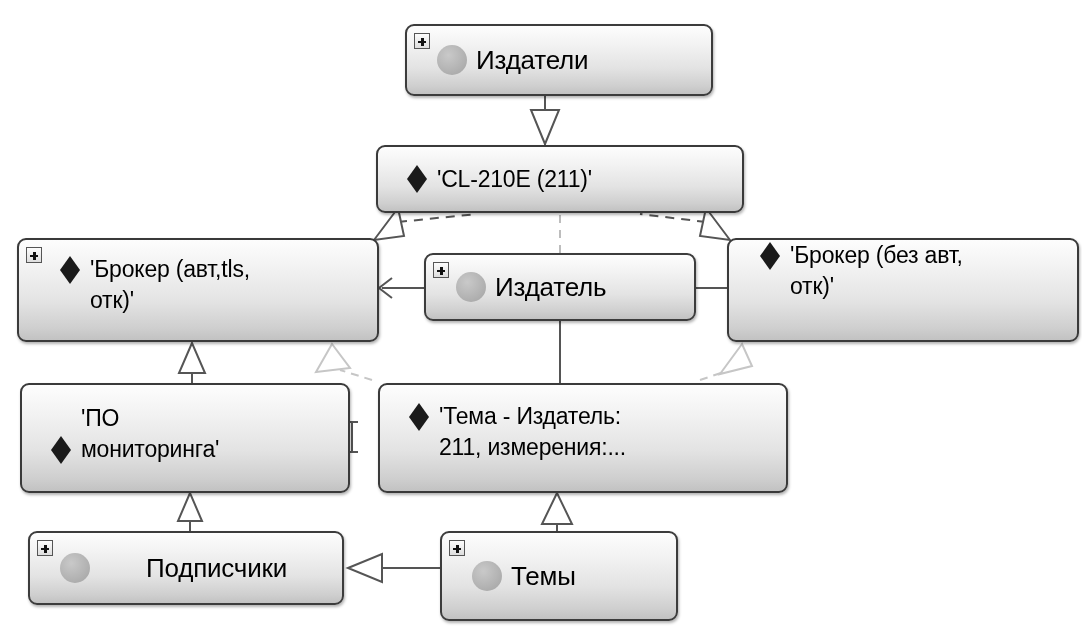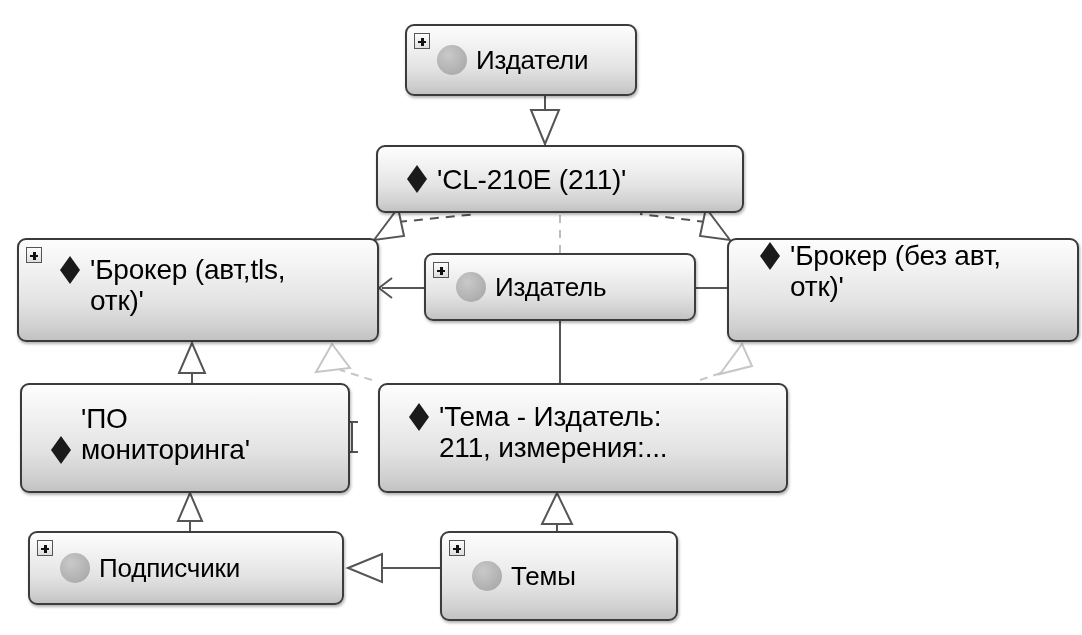--- a/index.html
+++ b/index.html
@@ -86,21 +86,21 @@
     border-radius: 50%;
     background: radial-gradient(circle at 38% 34%, #c9c9c9 0%, #b4b4b4 55%, #a2a2a2 100%);
     margin-left: 20px;
   }
   .diamond-shape {
     flex: 0 0 auto;
     width: 22px;
     height: 30px;
   }
   .node-label {
-    font-size: 28px;
+    font-size: 23px;
     line-height: 31px;
     color: #000000;
     letter-spacing: -0.2px;
     white-space: pre-line;
     flex: 1 1 auto;
   }
   .node-label.pkg-label {
     font-size: 26px;
   }
 </style>
@@ -173,21 +173,21 @@
       <polygon points="348,568 382,554 382,582" fill="#ffffff" stroke="#555" stroke-width="2"></polygon>
     </g>
 
     <g>
       <line x1="350" y1="422" x2="358" y2="422" stroke="#555" stroke-width="2"></line>
       <line x1="352" y1="422" x2="352" y2="452" stroke="#555" stroke-width="2"></line>
       <line x1="350" y1="452" x2="358" y2="452" stroke="#555" stroke-width="2"></line>
     </g>
   </svg>
 
-  <div class="node pkg" style="left:405px; top:24px; width:232px; height:72px;">
+  <div class="node pkg" style="left:405px; top:24px; width:308px; height:72px;">
     <span class="plus-box"></span>
     <div class="node-inner">
       <span class="pkg-icon"></span>
       <span class="node-label pkg-label">Издатели</span>
     </div>
   </div>
 
   <div class="node" style="left:376px; top:145px; width:368px; height:68px;">
     <div class="node-inner" style="padding-left:18px;">
       <svg class="diamond-shape" viewBox="0 0 22 30">
@@ -239,21 +239,21 @@
   <div class="node" style="left:378px; top:383px; width:410px; height:110px; align-items:flex-start;">
     <div class="node-inner" style="padding-left:18px; padding-top:16px; align-items:flex-start;">
       <svg class="diamond-shape" viewBox="0 0 22 30" style="margin-top:1px;">
           <polygon points="11,1 21,15 11,29 1,15" fill="#1a1a1a"></polygon>
         </svg>
       <span class="node-label">'Тема - Издатель:
 211, измерения:...</span>
     </div>
   </div>
 
-  <div class="node pkg" style="left:28px; top:531px; width:316px; height:74px;">
+  <div class="node pkg" style="left:28px; top:531px; width:316px; height:74px;text-align:center;">
     <span class="plus-box"></span>
     <div class="node-inner">
       <span class="pkg-icon"></span>
       <span class="node-label pkg-label">Подписчики</span>
     </div>
   </div>
 
   <div class="node pkg" style="left:440px; top:531px; width:238px; height:90px;">
     <span class="plus-box"></span>
     <div class="node-inner">

